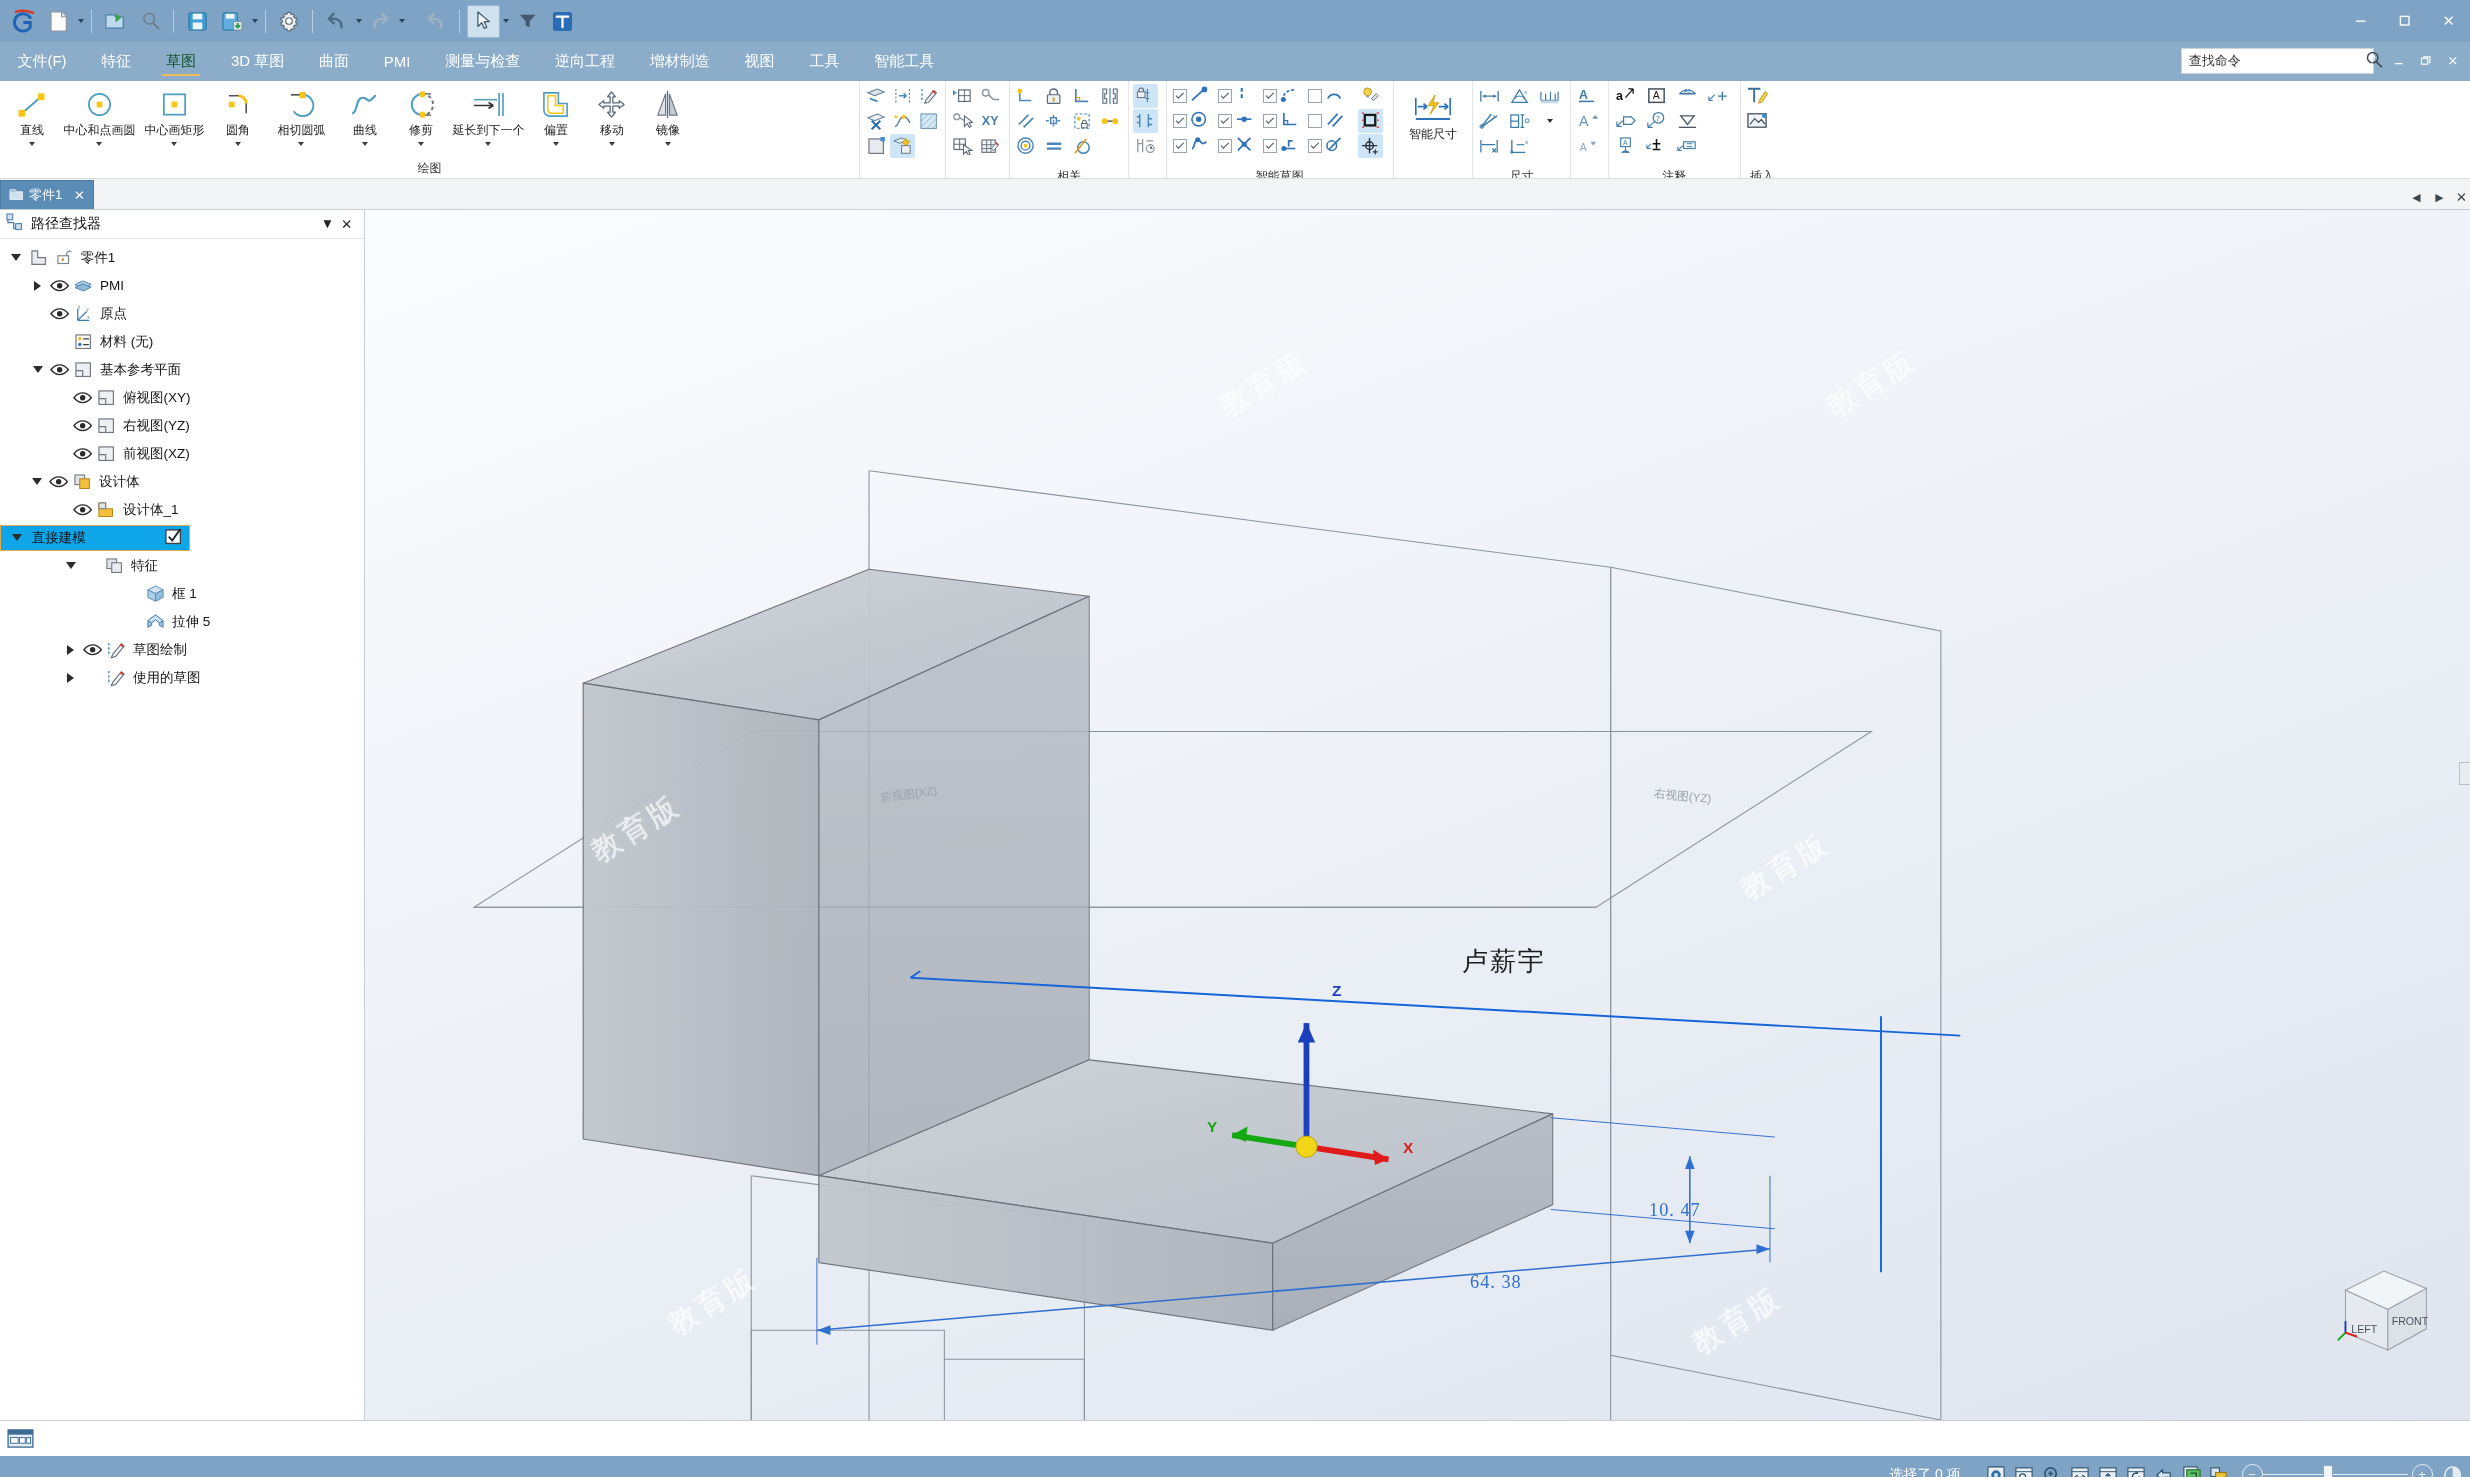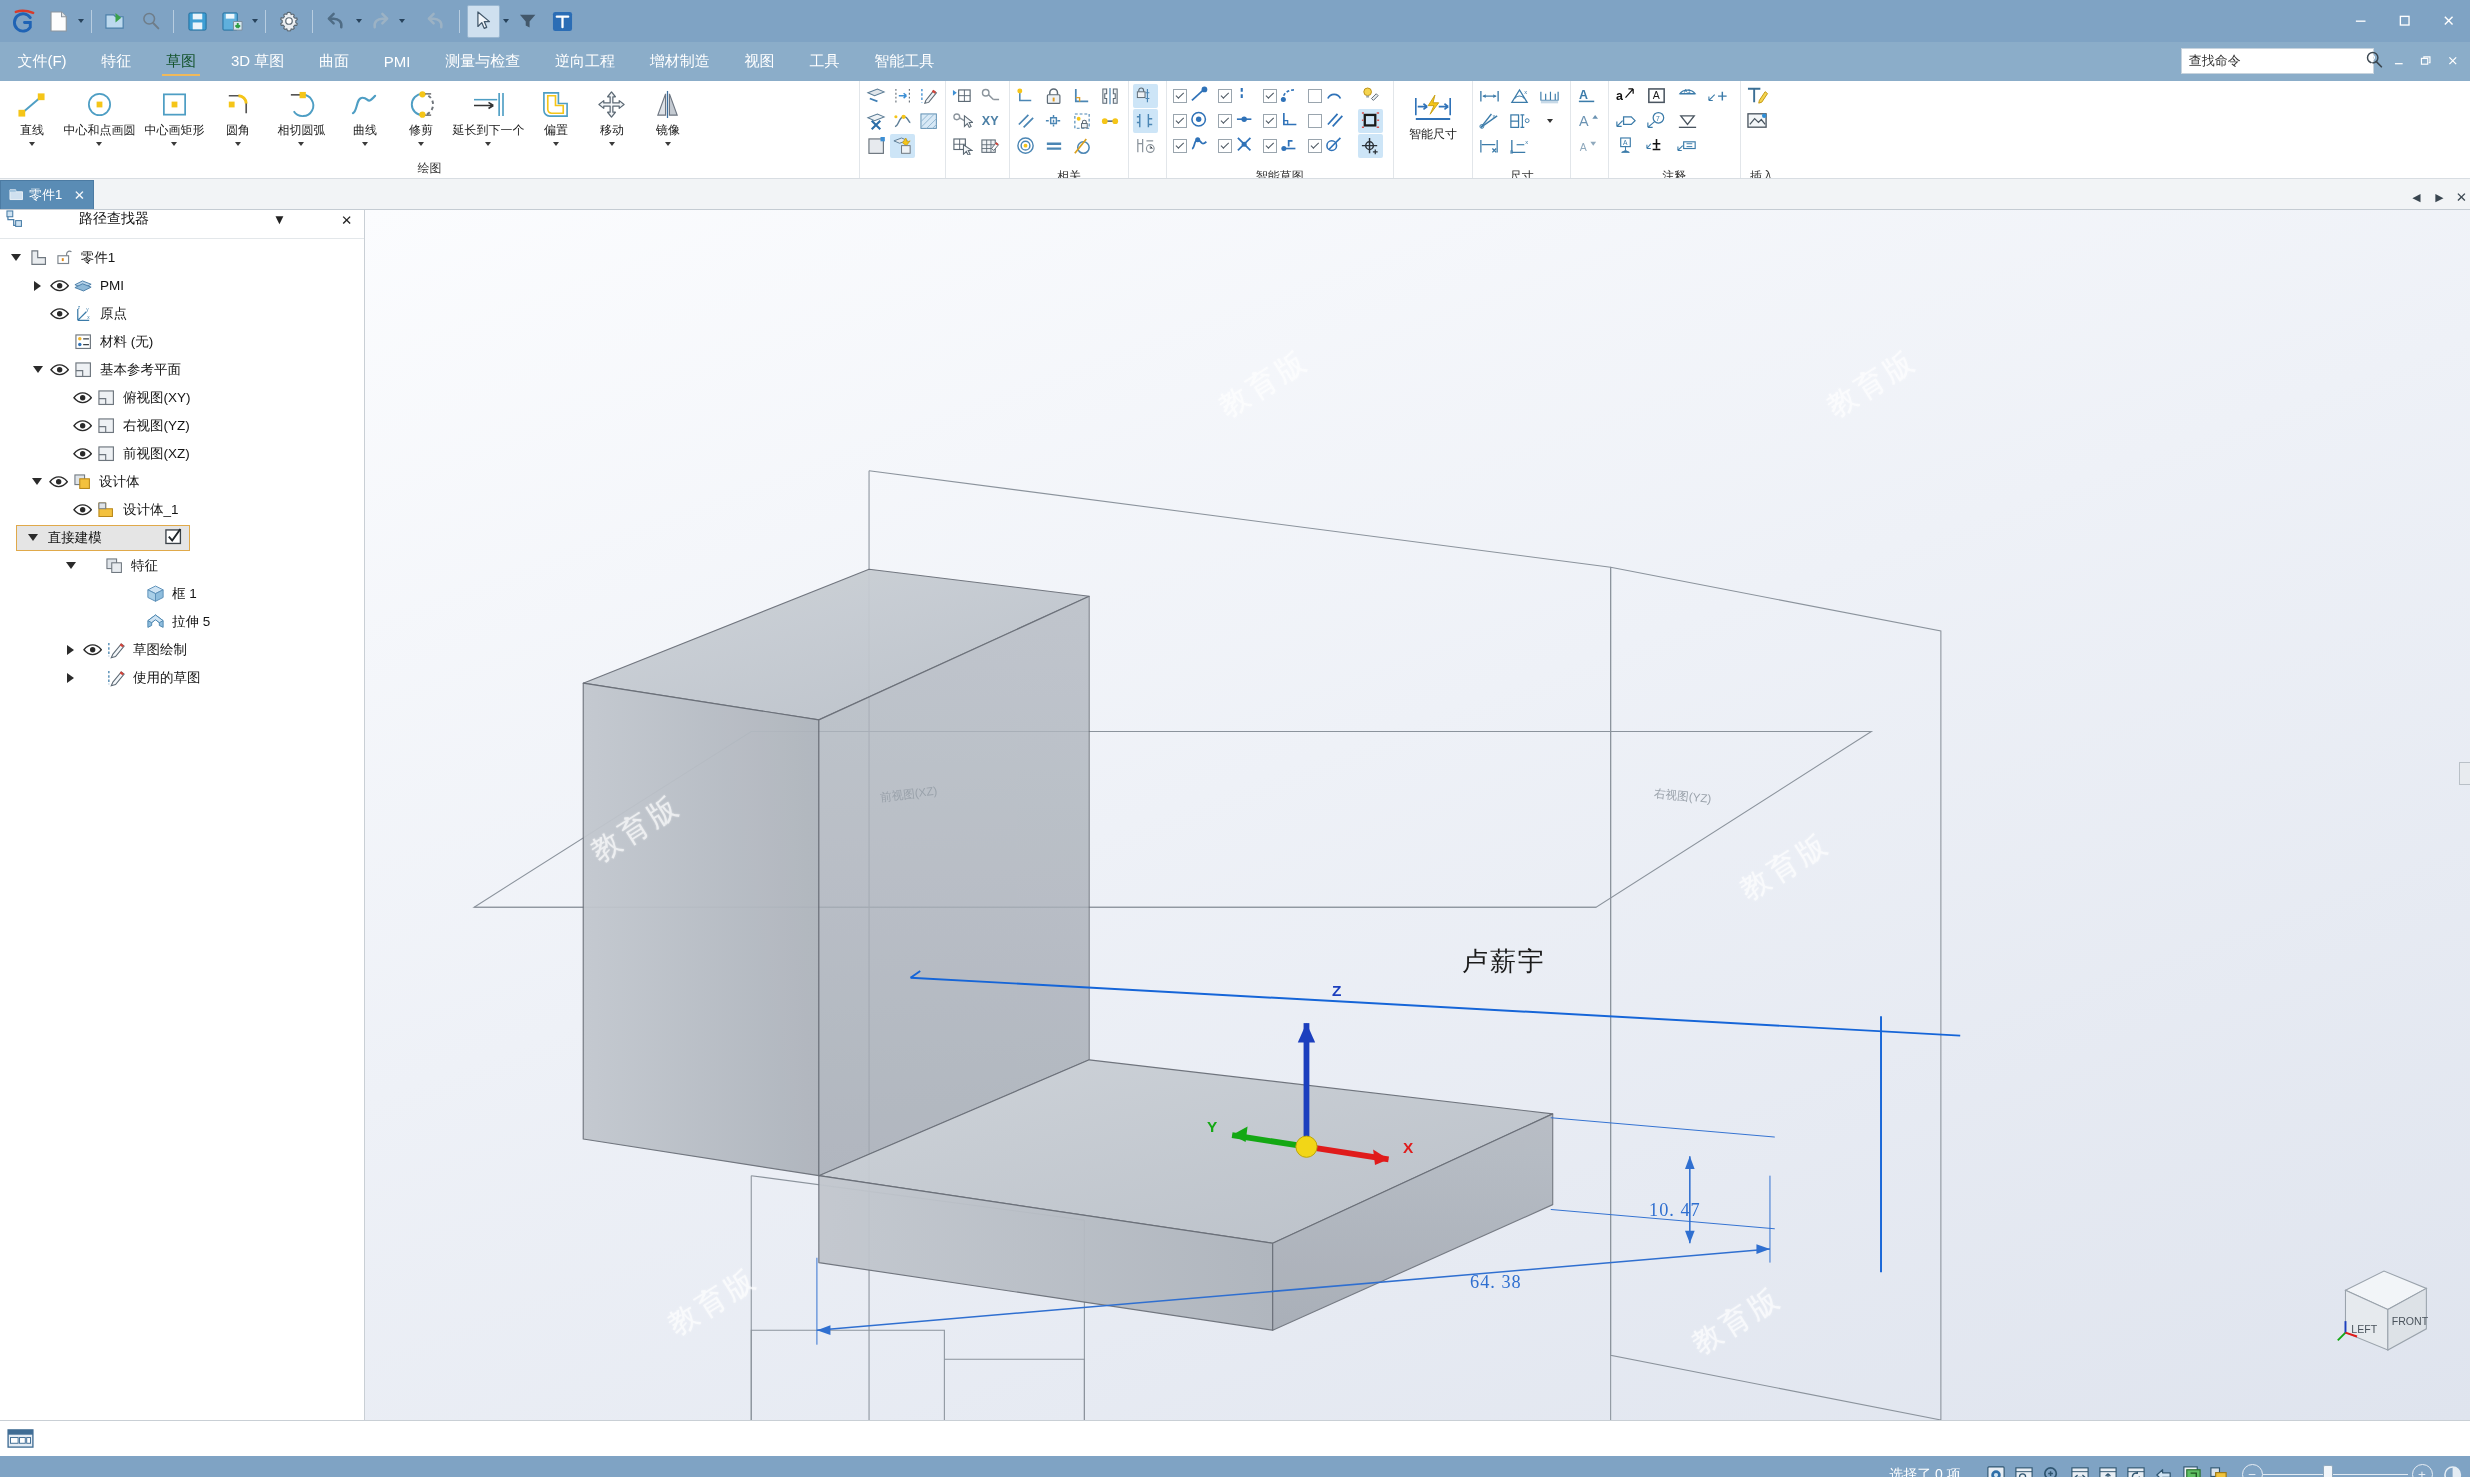--- a/index.html
+++ b/index.html
@@ -95,27 +95,27 @@
   .doctab .x{margin-left:5.8px;font-size:13.5px;opacity:.95;}
   #tabstrip-right{position:absolute;right:3.9px;bottom:3.9px;display:flex;align-items:center;gap:9.7px;color:#3a4650;font-size:13.5px;}
   #tabstrip-right span{cursor:pointer;}
 
   
   #main{display:flex;height:1210px;}
 
   
   #panel{width:365px;background:#fff;border-right:1px solid #c9cfd5;display:flex;flex-direction:column;}
   #panel-header{
-    height:29px;display:flex;padding:0 7.7px 0 5.8px;border-bottom:1px solid #e3e7ea;gap:48px;
+    height:29px;display:flex;align-items:center;padding:0 7.7px 0 5.8px;border-bottom:1px solid #e3e7ea;
   }
   #panel-title{font-size:14px;color:#111;margin-left:5.8px;flex:1;}
   .ph-btn{width:19.3px;height:19.3px;display:flex;align-items:center;justify-content:center;cursor:pointer;color:#222;font-size:13.5px;}
   #tree{padding-top:4.8px;font-size:13.5px;color:#141414;overflow:auto;flex:1;}
   .trow{display:flex;align-items:center;height:28px;padding-right:5.8px;white-space:nowrap;cursor:pointer;}
-  .trow.hl{background:#e5e5e5;border:1px solid #e0a94a;height:26px;margin:1px 16px;justify-content:space-between;}
+  .trow.hl{background:#0ea5e9;border:1px solid #e0a94a;height:26px;margin:1px 0;justify-content:space-between;}
   .twist{width:21px;display:flex;align-items:center;justify-content:center;}
   .tw{width:0;height:0;}
   .tw.down{border-left:5.8px solid transparent;border-right:5.8px solid transparent;border-top:7.7px solid #2b2b2b;}
   .tw.right{border-top:5.8px solid transparent;border-bottom:5.8px solid transparent;border-left:7.7px solid #2b2b2b;}
   .eye{width:23px;display:flex;align-items:center;justify-content:center;}
   .ticon{width:25px;display:flex;align-items:center;justify-content:center;}
   .tlabel{margin-left:3.9px;}
 
   
   #viewport{flex:1;position:relative;overflow:hidden;

